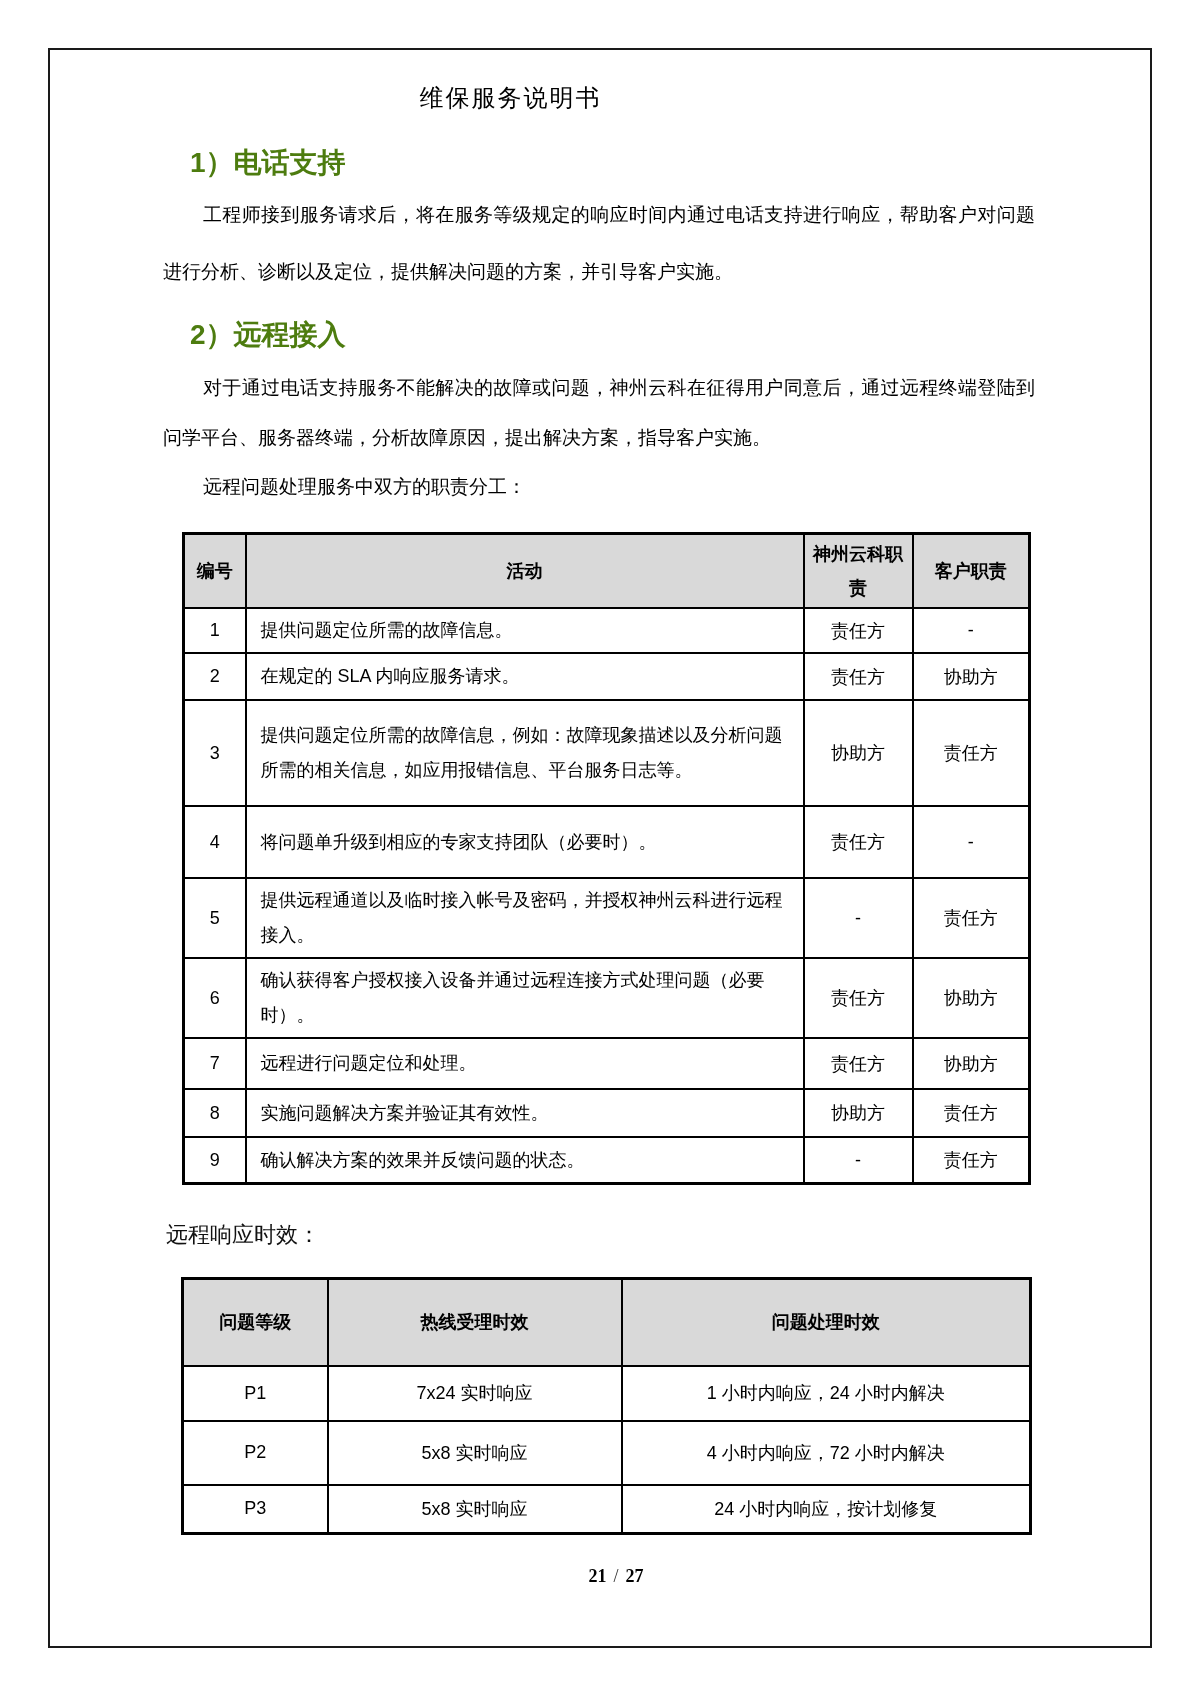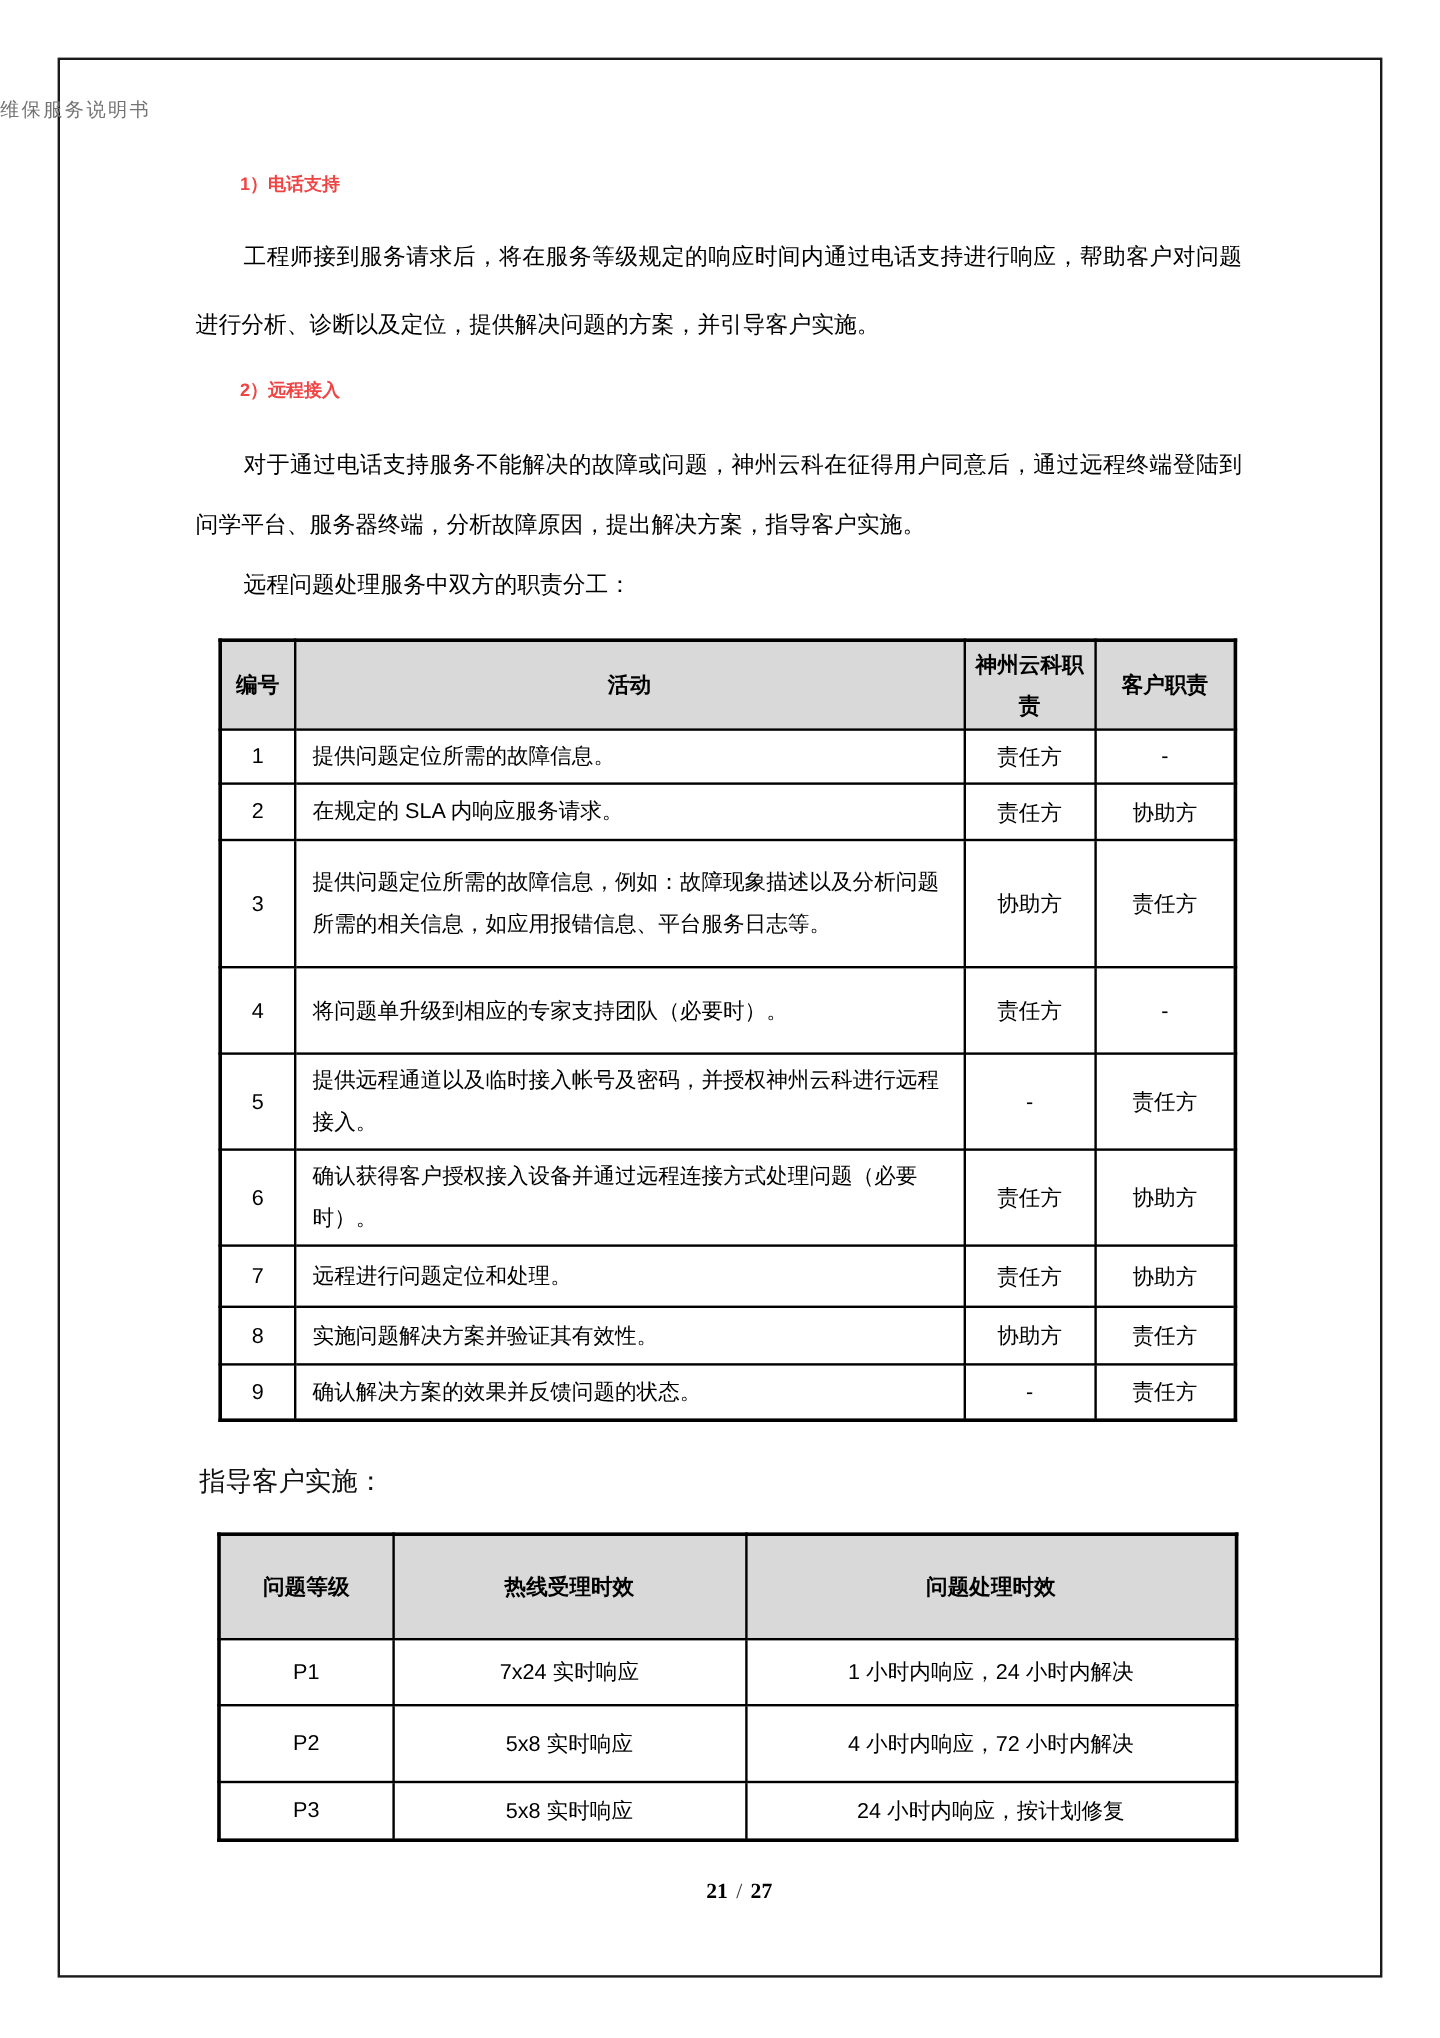--- a/index.html
+++ b/index.html
@@ -14,28 +14,28 @@
 
   .page-border {
     position: absolute; left: 48px; top: 48px;
     width: 1104px; height: 1600px;
     box-sizing: border-box;
     border: 2px solid #1a1a1a;
   }
 
   .doc-header {
     position: absolute; top: 82px; left: 0; right: 179px;
-    text-align: left;
+    text-align: center;
     font-family: "Liberation Serif", serif;
-    font-size: 16px; letter-spacing: 2px; color: #737373;
+    font-size: 24px; letter-spacing: 2px; color: #000000;
   }
 
   .h-section {
-    position: absolute; left: 200px;
-    font-size: 15px; font-weight: 700; color: #ef4444;
+    position: absolute; left: 190px;
+    font-size: 28px; font-weight: 700; color: #4d7c0f;
     white-space: pre;
   }
   .h-sec1 { top: 144px; }
   .h-sec2 { top: 316px; }
 
   .para {
     position: absolute; left: 163px; width: 872px;
     font-size: 19px; text-align: justify; text-indent: 40px;
     color: #000;
   }
@@ -173,21 +173,21 @@
     </tr>
     <tr class="r9">
       <td>9</td>
       <td class="cell-activity">确认解决方案的效果并反馈问题的状态。</td>
       <td>-</td>
       <td>责任方</td>
     </tr>
   </tbody>
     </table>
 
-  <div class="resp-heading">指导客户实施：</div>
+  <div class="resp-heading">远程响应时效：</div>
 
   <table class="sla-table">
     <colgroup>
       <col style="width:145px">
         <col style="width:294px">
         <col style="width:409px">
     </colgroup>
     <tbody>
         <tr class="hdr-row">
       <th>问题等级</th>

